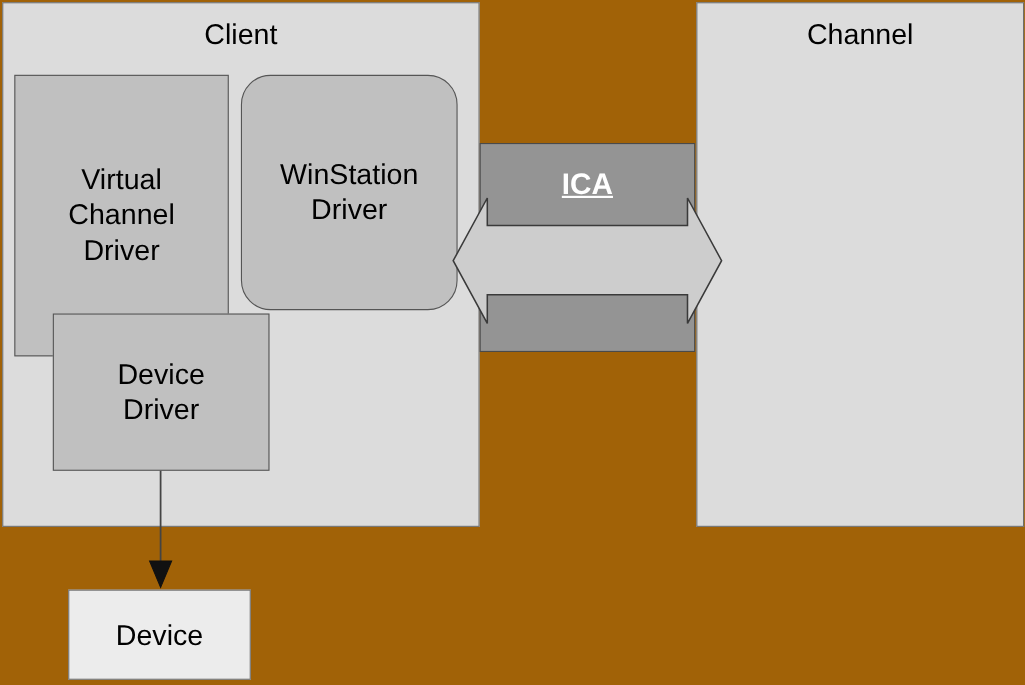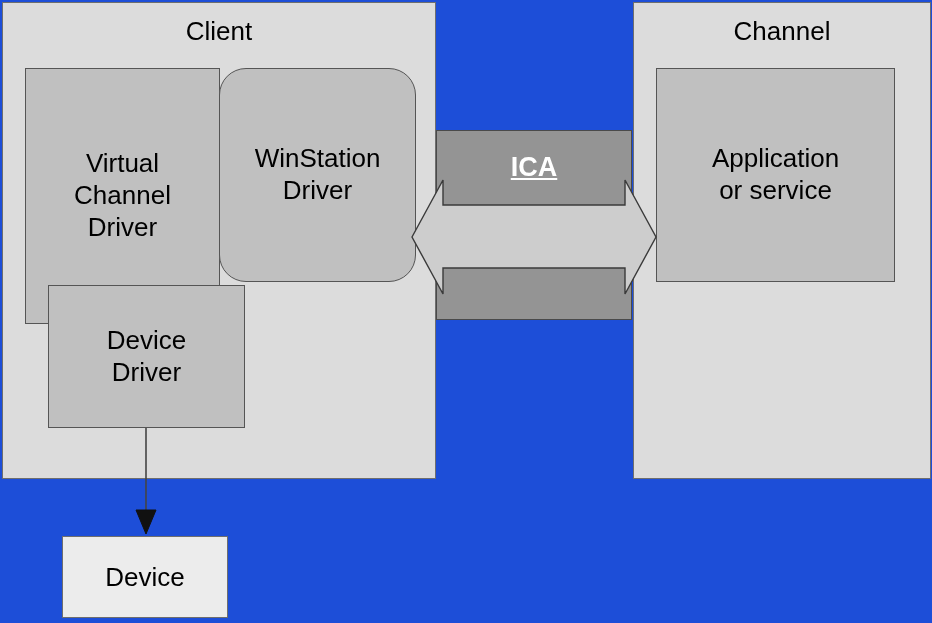--- a/index.html
+++ b/index.html
@@ -7,21 +7,21 @@
     padding: 0;
     background: #ffffff;
   }
   body {
     font-family: "Liberation Sans", sans-serif;
   }
   #diagram {
     position: relative;
     width: 932px;
     height: 623px;
-    background: #1d4ed8;
+    background: #a16207;
     overflow: hidden;
   }
   .panel {
     position: absolute;
     background: #dcdcdc;
     border: 1px solid #6e6e6e;
     box-sizing: border-box;
   }
   .panel-title {
     position: absolute;
@@ -97,40 +97,36 @@
 <div id="diagram">
 
   <div class="panel" style="left:2px; top:2px; width:434px; height:477px;">
     <div class="panel-title">Client</div>
   </div>
 
   <div class="panel" style="left:633px; top:2px; width:298px; height:477px;">
     <div class="panel-title">Channel</div>
   </div>
 
-  <div class="box" style="left:25px; top:68px; width:195px; height:256px;">
+  <div class="box" style="left:13px; top:68px; width:195px; height:256px;">
     <span class="box-label">Virtual
 Channel
 Driver</span>
   </div>
 
   <div class="box" style="left:219px; top:68px; width:197px; height:214px;border-radius:27px;">
     <span class="box-label">WinStation
 Driver</span>
   </div>
 
   <div class="box" style="left:48px; top:285px; width:197px; height:143px;">
     <span class="box-label">Device
 Driver</span>
   </div>
 
-  <div class="box" style="left:656px; top:68px; width:239px; height:214px;">
-    <span class="box-label">Application
-or service</span>
-  </div>
 
   <div class="ica-box" style="left:436px; top:130px; width:196px; height:190px;">
   </div>
   <div class="ica-label" style="left:436px; top:152px; width:196px;">ICA</div>
 
   <svg class="overlay" viewBox="0 0 932 623">
     <polygon points="412,237 443,180 443,205 625,205 625,180 656,237 625,294 625,268 443,268 443,294" fill="#cdcdcd" stroke="#3a3a3a" stroke-width="1.4" stroke-linejoin="miter"></polygon>
 
     <line x1="146" y1="428" x2="146" y2="518" stroke="#444444" stroke-width="1.6"></line>
     <polygon points="146,534 136,510 156,510" fill="#111111" stroke="#111111" stroke-width="1"></polygon>

